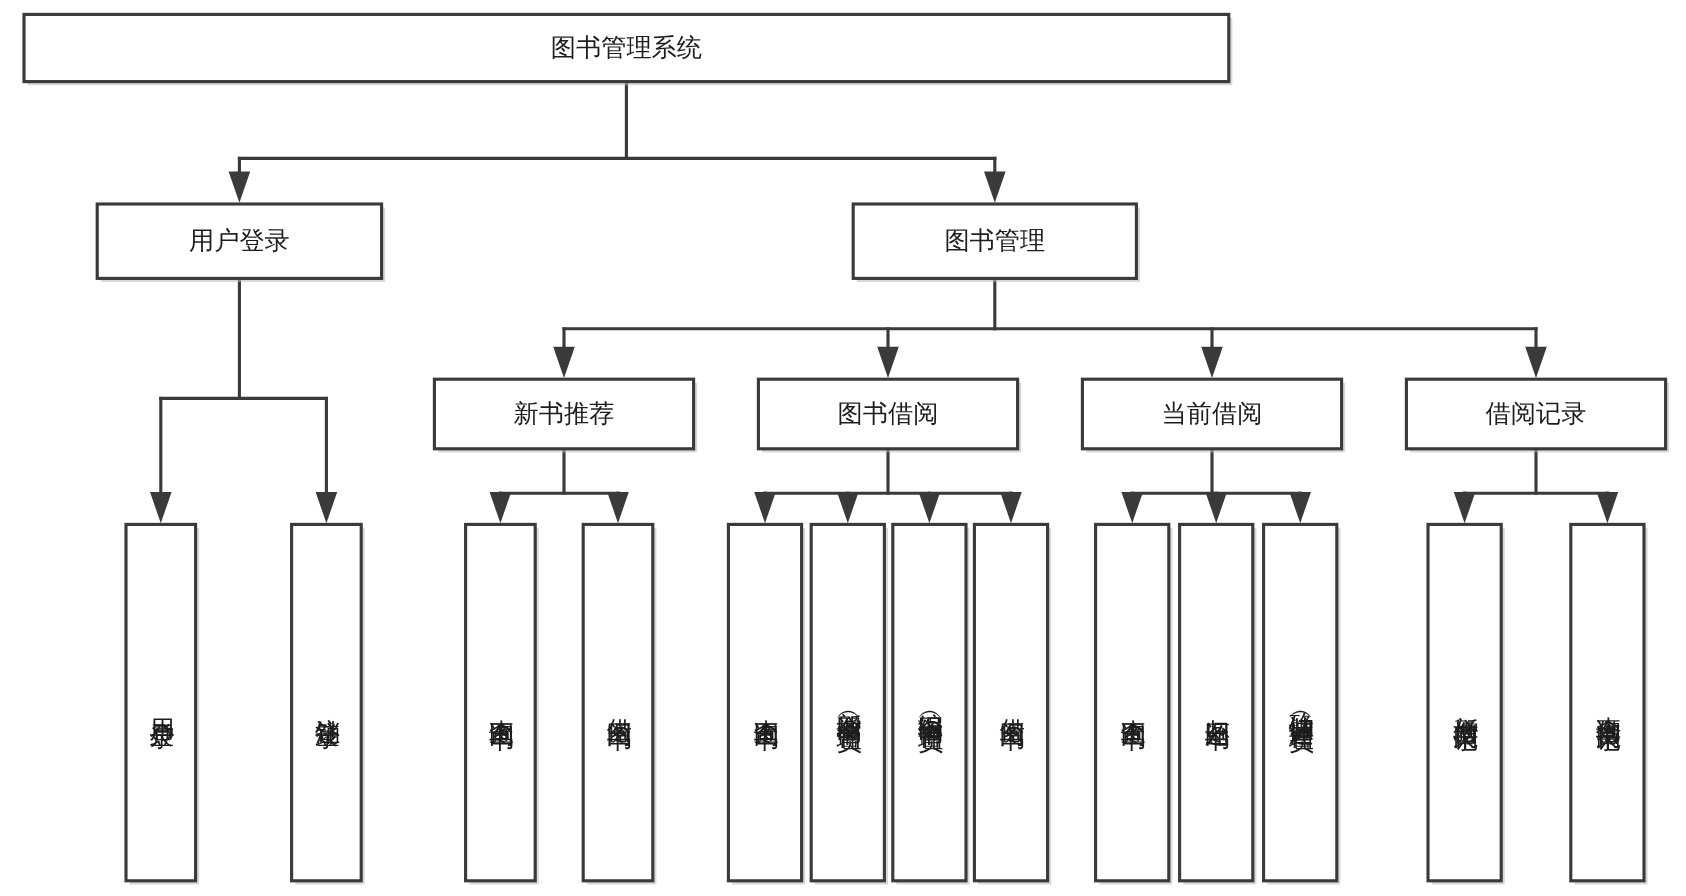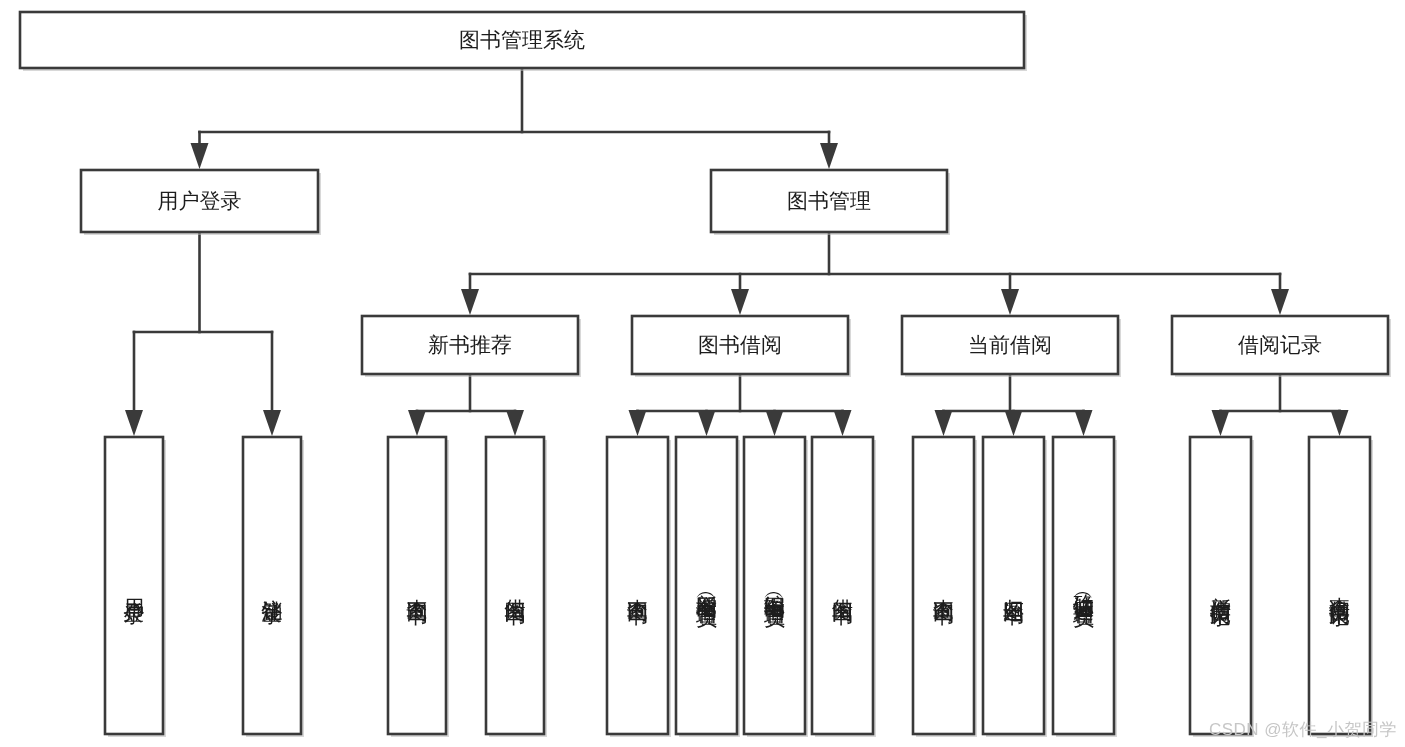--- a/index.html
+++ b/index.html
@@ -223,14 +223,13 @@
         <span>确认归还（管理员）</span>
       </div>
       <div class="leaf-label-wrap" style="left: 1190px; top: 437px; width: 61px; height: 297px;">
         <span>新增借阅记录</span>
       </div>
       <div class="leaf-label-wrap" style="left: 1309px; top: 437px; width: 61px; height: 297px;">
         <span>查询借阅记录</span>
       </div>
     </div>
 
-  <div class="watermark">CSDN @软件_小贺同学</div>
 </div>
 
 </body></html>

